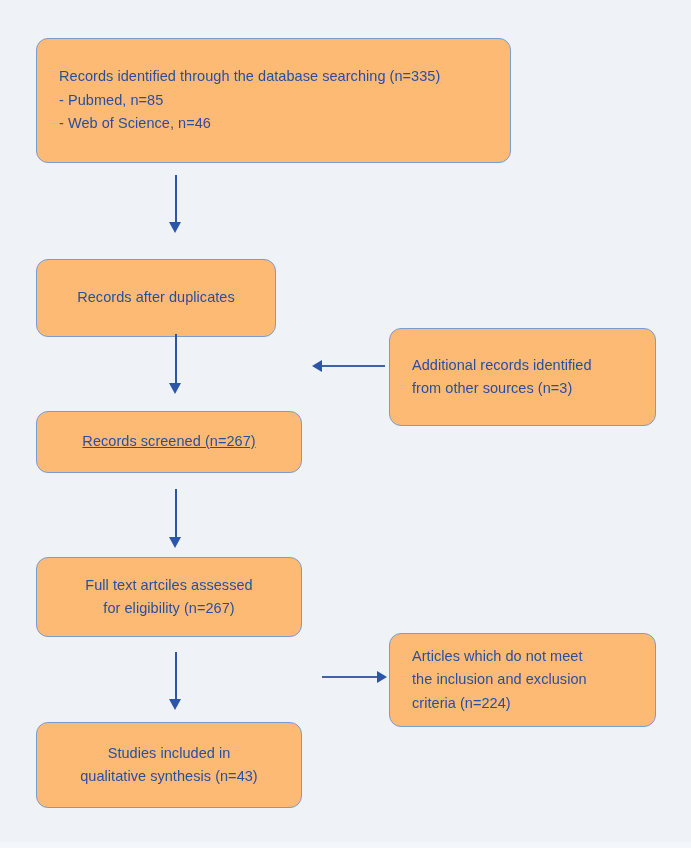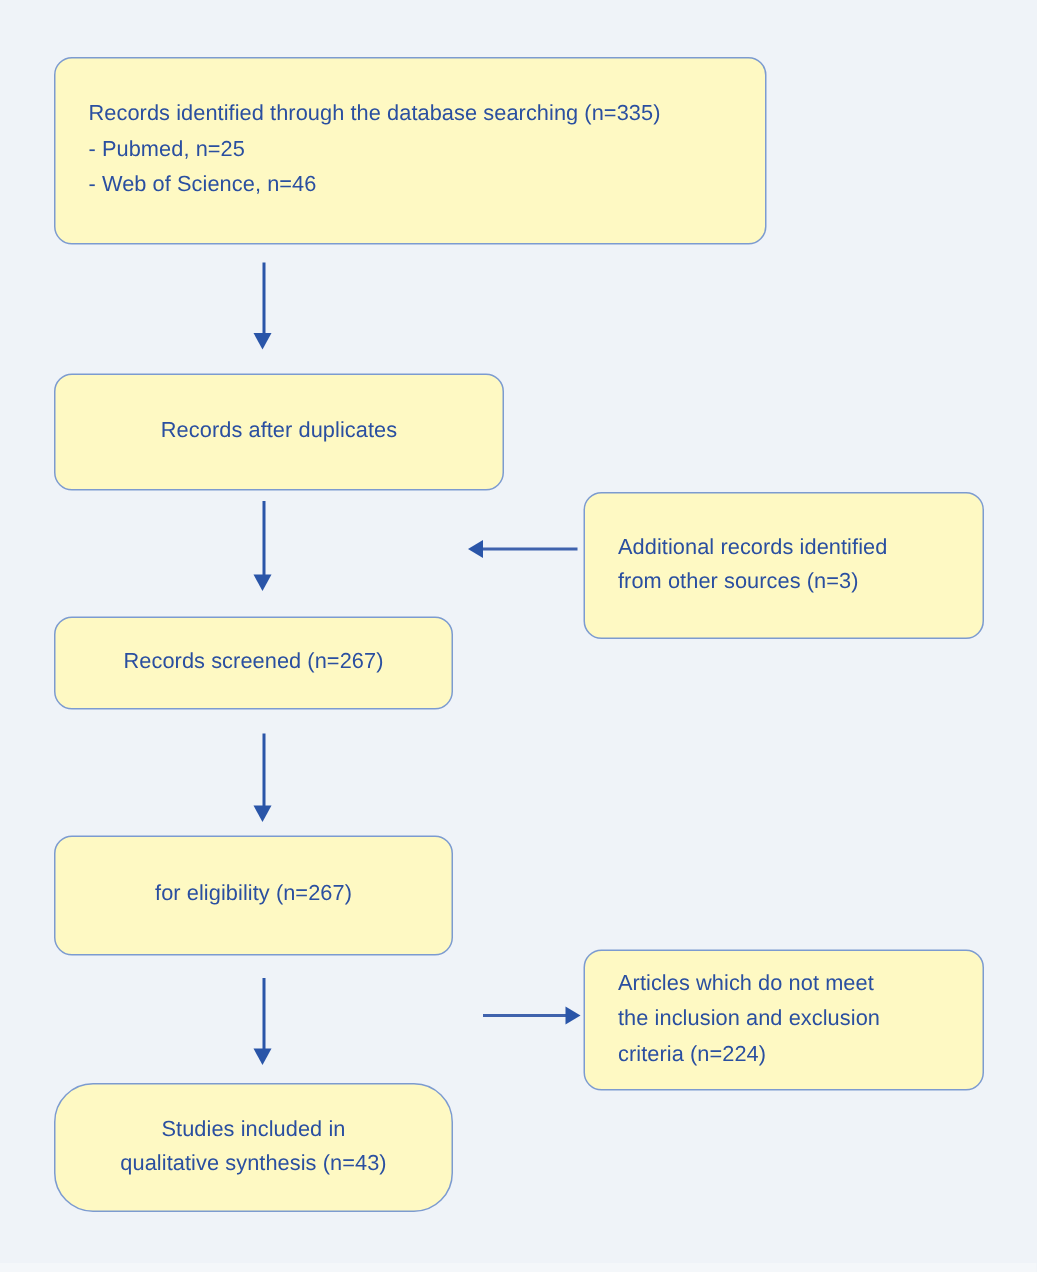--- a/index.html
+++ b/index.html
@@ -24,21 +24,21 @@
     position: absolute;
     left: 0;
     bottom: 0;
     width: 691px;
     height: 6px;
     background: #f4f7fa;
   }
   .node {
     position: absolute;
     box-sizing: border-box;
-    background: #fef9c3;
+    background: #fdba74;
     border: 1.4px solid #7c9bd0;
     border-radius: 12px;
     color: #2a4fa0;
     font-size: 14.5px;
     line-height: 1.62;
     display: flex;
     flex-direction: column;
     justify-content: center;
     letter-spacing: 0.05px;
   }
@@ -98,77 +98,78 @@
     border-left: 10px solid #2a55a8;
   }
 </style>
 </head>
 <body>
 
 <div id="canvas">
 
   <div class="node left left-pad" style="left:36px; top:38px; width:475px; height:125px;">
     <div class="line">Records identified through the database searching (n=335)</div>
-    <div class="line">- Pubmed, n=25</div>
+    <div class="line">- Pubmed, n=85</div>
     <div class="line">- Web of Science, n=46</div>
   </div>
 
   <div class="arrow">
     <div class="v-line" style="left:175px; top:175px; height:50px;"></div>
     <div class="v-head" style="left:169px; top:222px;"></div>
   </div>
 
-  <div class="node center" style="left:36px; top:249px; width:300px; height:78px;gap:48px;">
+  <div class="node center" style="left:36px; top:259px; width:240px; height:78px;gap:48px;">
     <div class="line">Records after duplicates</div>
   </div>
 
   <div class="arrow">
     <div class="v-line" style="left:175px; top:334px; height:52px;"></div>
     <div class="v-head" style="left:169px; top:383px;"></div>
   </div>
 
   <div class="node left" style="left:389px; top:328px; width:267px; height:98px;">
     <div class="line">Additional records identified</div>
     <div class="line">from other sources (n=3)</div>
   </div>
 
   <div class="arrow">
     <div class="h-line" style="left:322px; top:365px; width:63px;"></div>
     <div class="h-head-left" style="left:312px; top:360px;"></div>
   </div>
 
-  <div class="node center" style="left:36px; top:411px; width:266px; height:62px;">
+  <div class="node center" style="left:36px; top:411px; width:266px; height:62px;text-decoration:underline;">
     <div class="line">Records screened (n=267)</div>
   </div>
 
   <div class="arrow">
     <div class="v-line" style="left:175px; top:489px; height:51px;"></div>
     <div class="v-head" style="left:169px; top:537px;"></div>
   </div>
 
   <div class="node center" style="left:36px; top:557px; width:266px; height:80px;">
+    <div class="line">Full text artciles assessed</div>
     <div class="line">for eligibility (n=267)</div>
   </div>
 
   <div class="arrow">
     <div class="h-line" style="left:322px; top:676px; width:57px;"></div>
     <div class="h-head-right" style="left:377px; top:671px;"></div>
   </div>
 
   <div class="node left" style="left:389px; top:633px; width:267px; height:94px;">
     <div class="line">Articles which do not meet</div>
     <div class="line">the inclusion and exclusion</div>
     <div class="line">criteria (n=224)</div>
   </div>
 
   <div class="arrow">
     <div class="v-line" style="left:175px; top:652px; height:50px;"></div>
     <div class="v-head" style="left:169px; top:699px;"></div>
   </div>
 
-  <div class="node center" style="left:36px; top:722px; width:266px; height:86px;border-radius:26px;">
+  <div class="node center" style="left:36px; top:722px; width:266px; height:86px;">
     <div class="line">Studies included in</div>
     <div class="line">qualitative synthesis (n=43)</div>
   </div>
 
   <div class="bottom-edge"></div>
 
 </div>
 
 </body></html>

